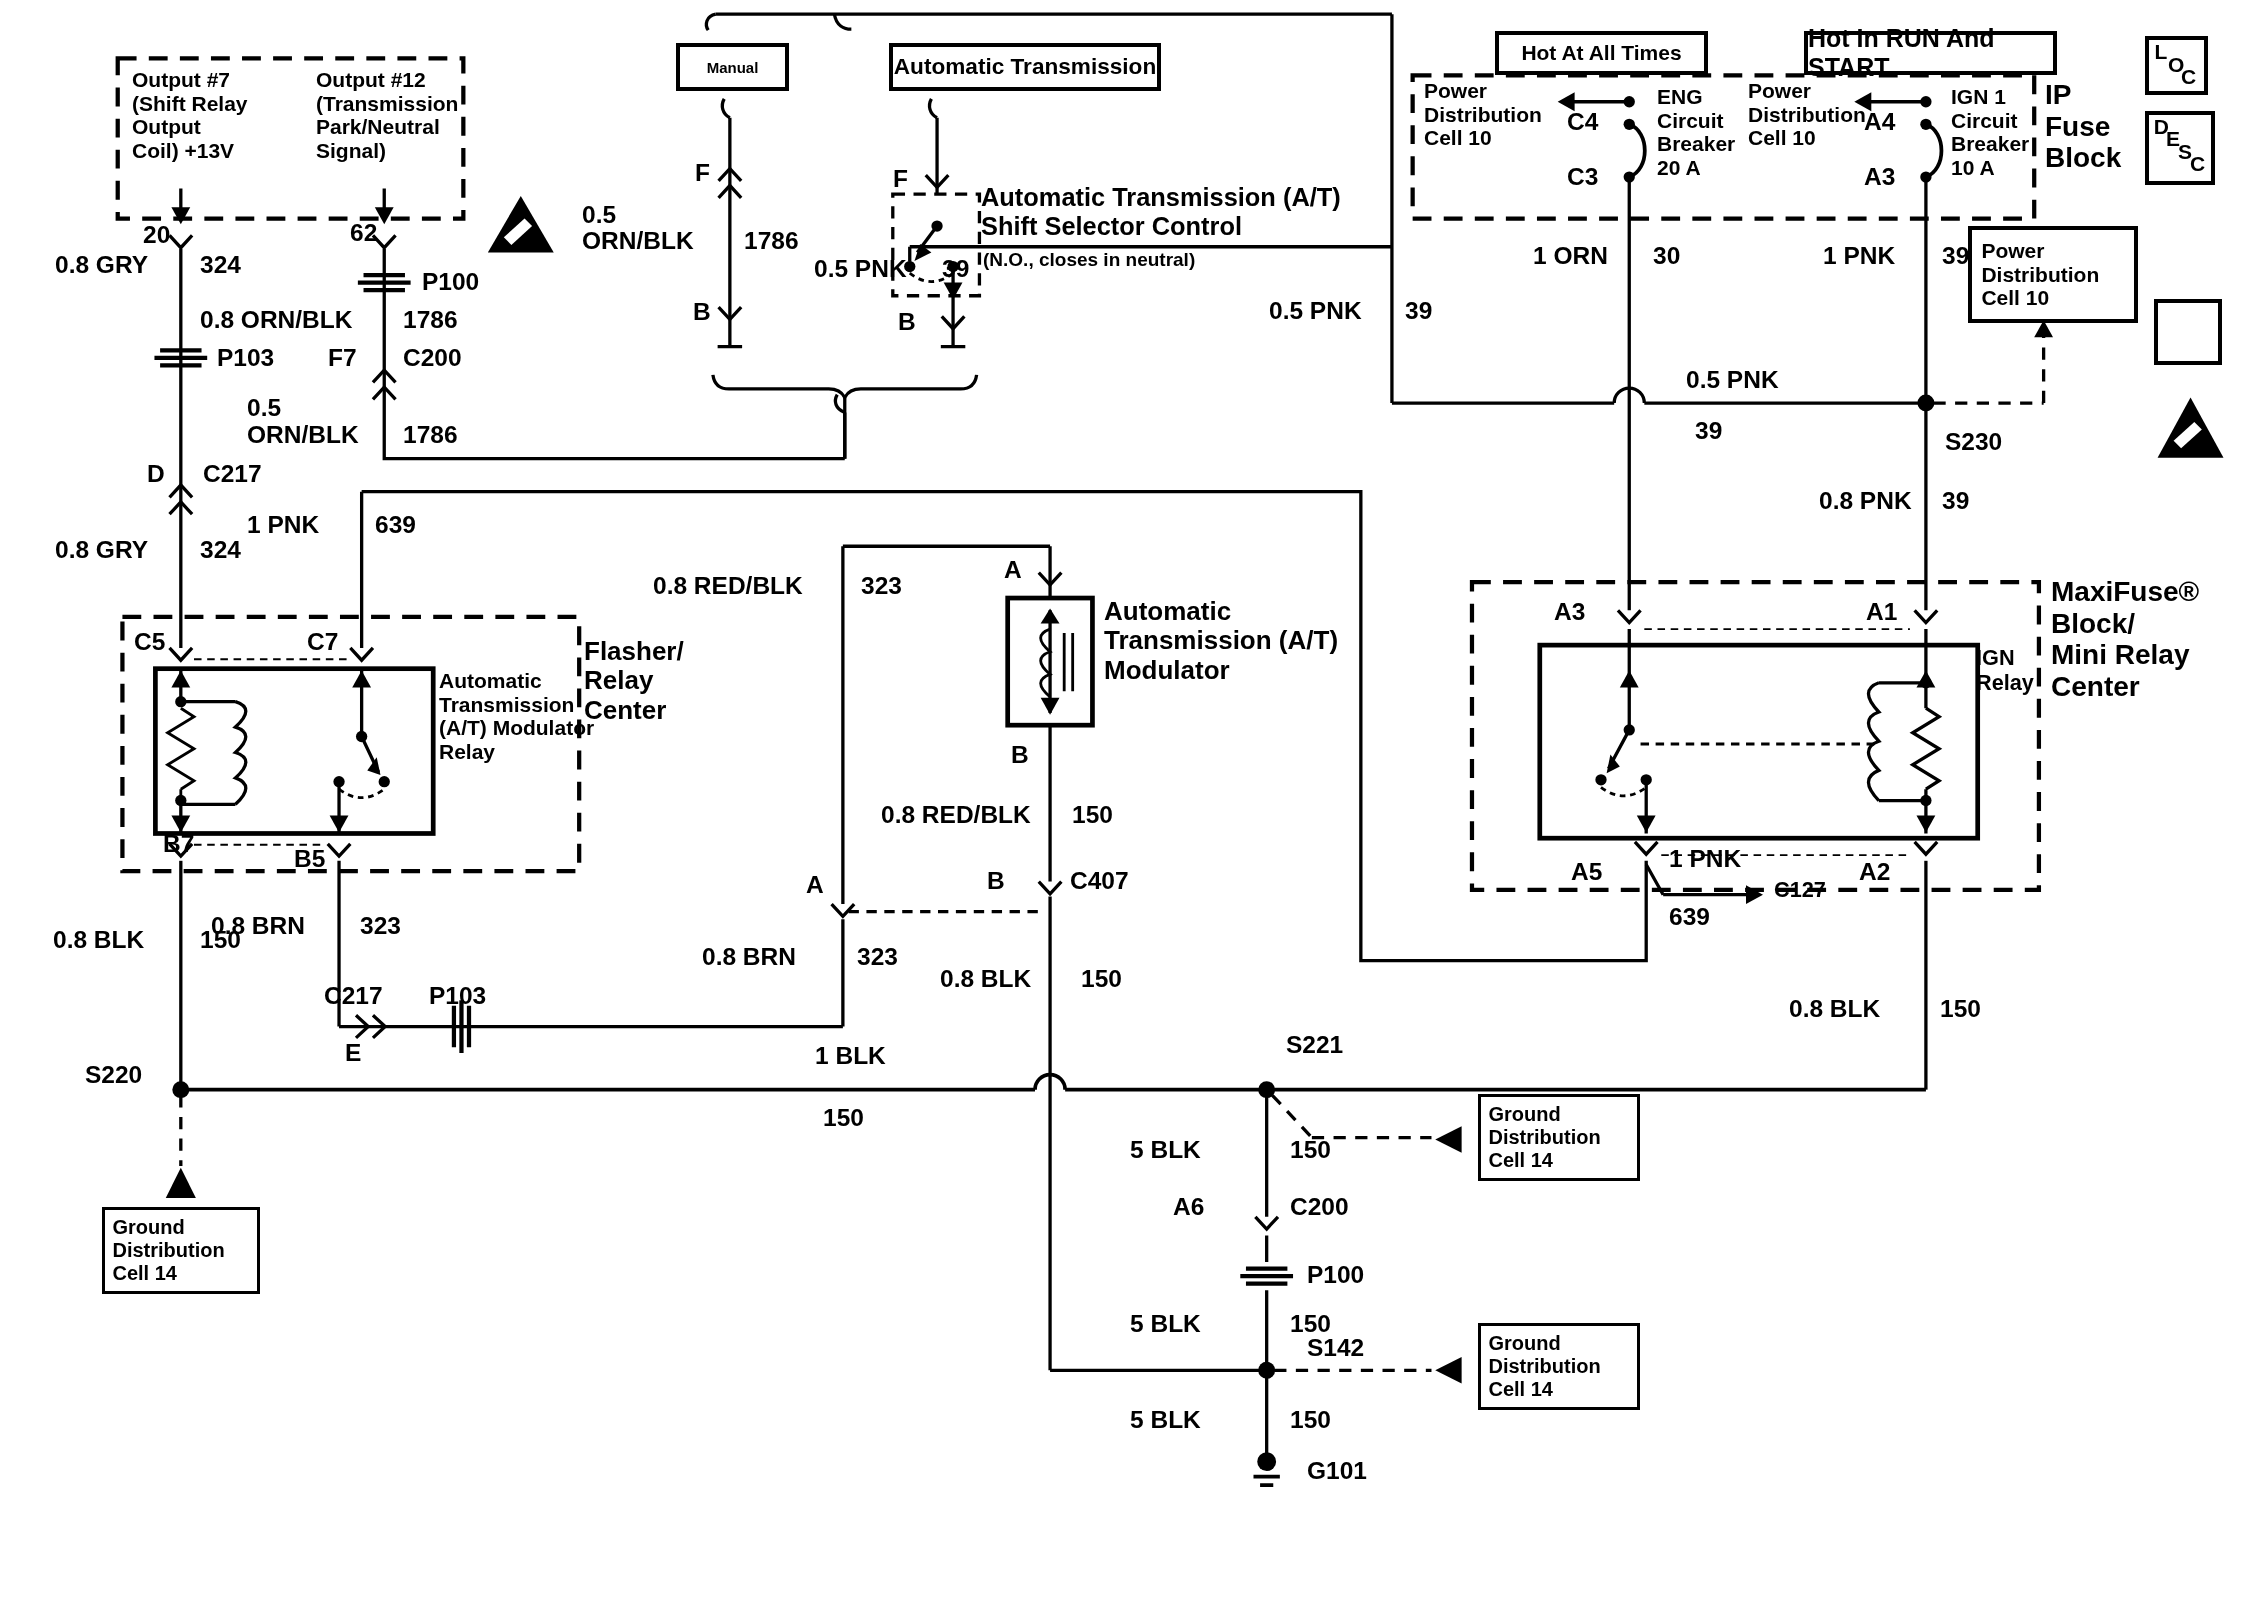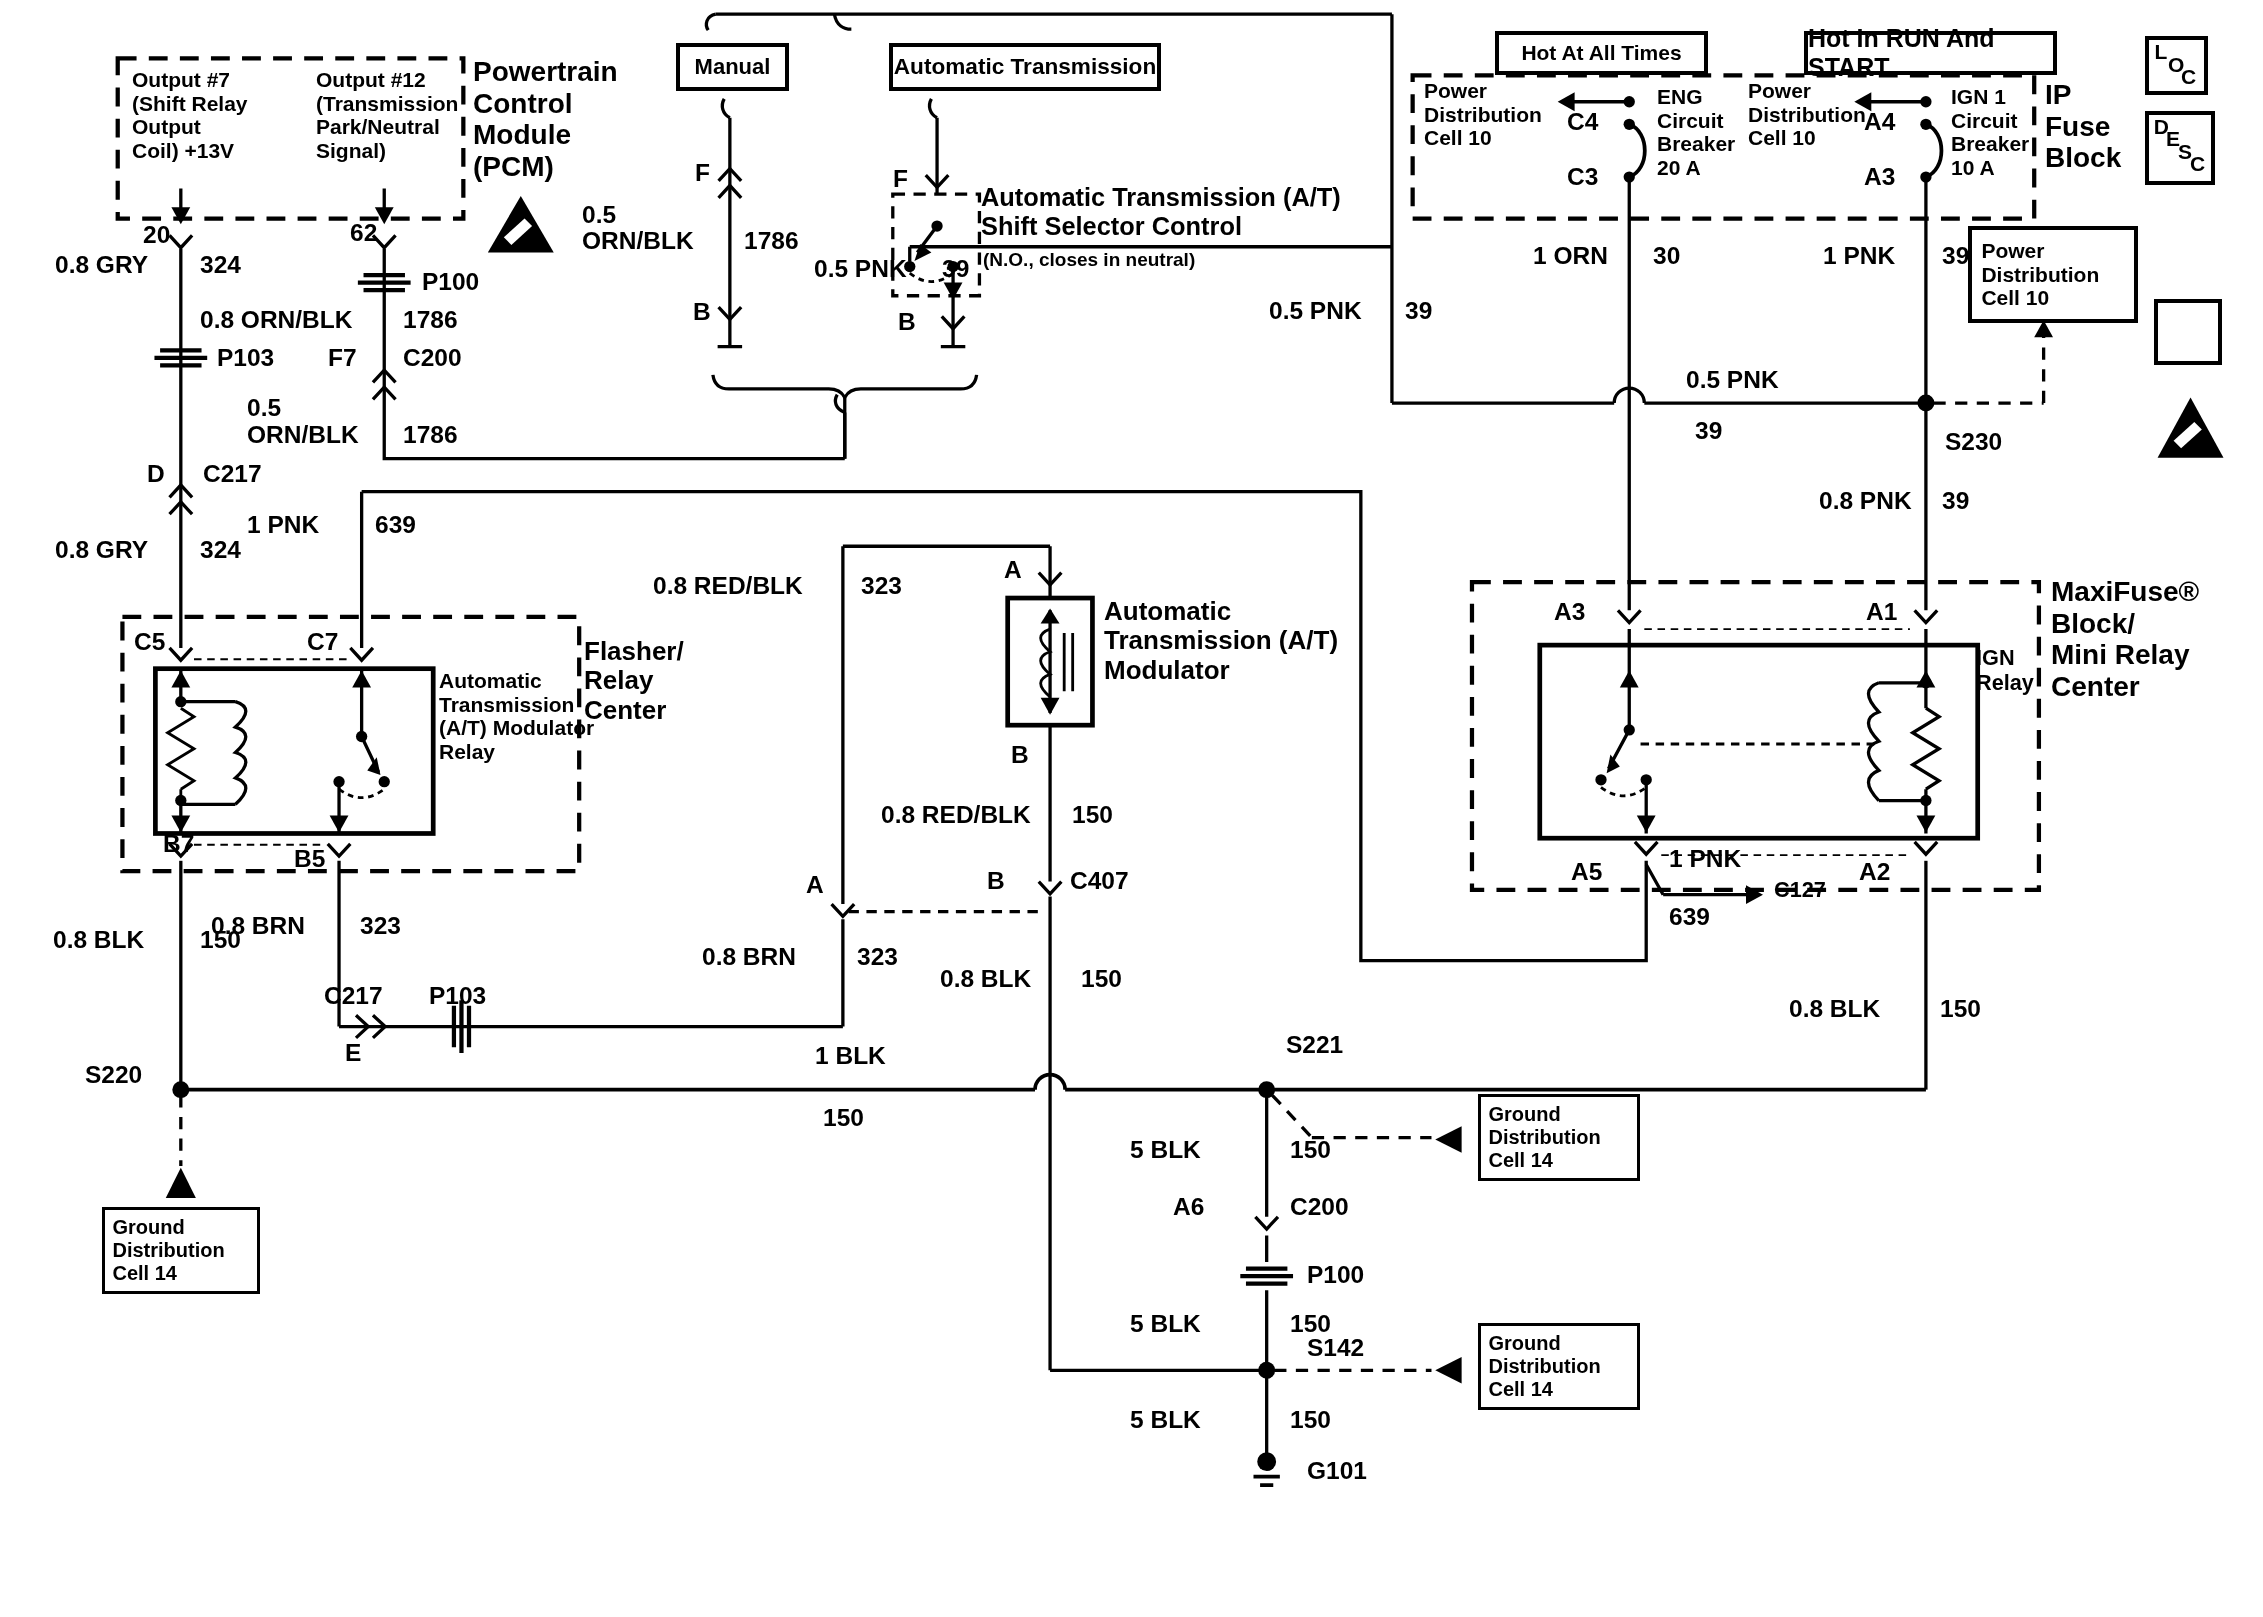--- a/index.html
+++ b/index.html
@@ -206,26 +206,22 @@
   </svg>
 
   <div class="blk" style="left:132px;top:68px;font-size:21px;width:179px;">Output #7
 (Shift Relay
 Output
 Coil) +13V</div>
   <div class="blk" style="left:316px;top:68px;font-size:21px;width:151px;">Output #12
 (Transmission
 Park/Neutral
 Signal)</div>
-  <div class="blk" style="left:473px;top:56px;font-size:28px;">Powertrain
-Control
-Module
-(PCM)</div>
-
-  <div class="labelbox" style="left:676px;top:43px;width:105px;height:40px;font-size:22px;align-items:center;">
+
+  <div class="labelbox" style="left:676px;top:43px;width:105px;height:40px;font-size:15px;align-items:center;">
       <span>Manual</span>
     </div>
   <div class="labelbox" style="left:889px;top:43px;width:264px;height:40px;font-size:22.6px;">
       <span>Automatic Transmission</span>
     </div>
 
   <div class="blk" style="left:981px;top:183px;font-size:25.4px;"><span>Automatic Transmission (A/T)</span><br><span>Shift Selector Control</span></div>
   <div class="blk" style="left:983px;top:249px;font-size:19px;">(N.O., closes in neutral)</div>
 
   <div class="labelbox" style="left:1495px;top:31px;width:205px;height:36px;font-size:21px;">

